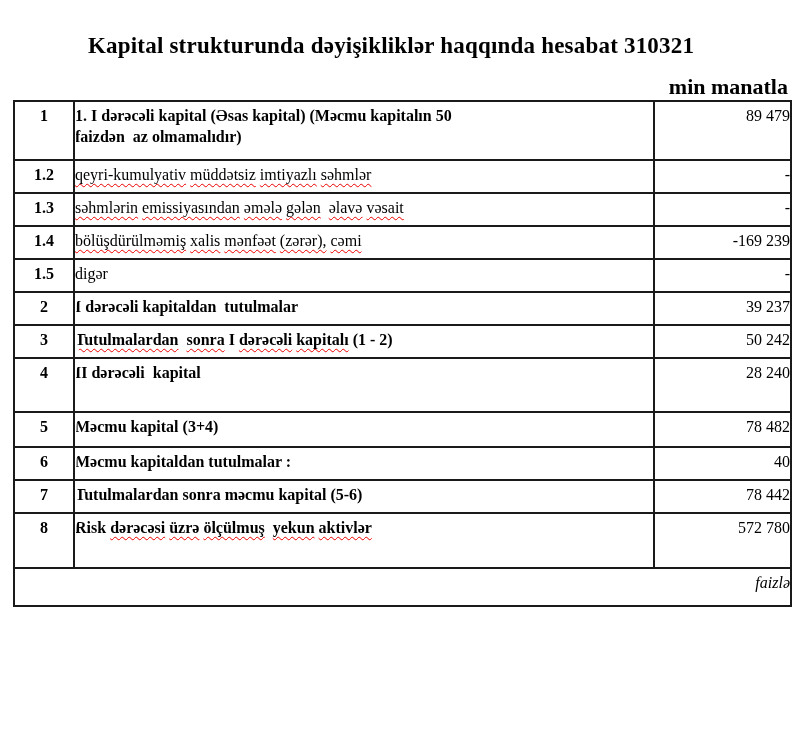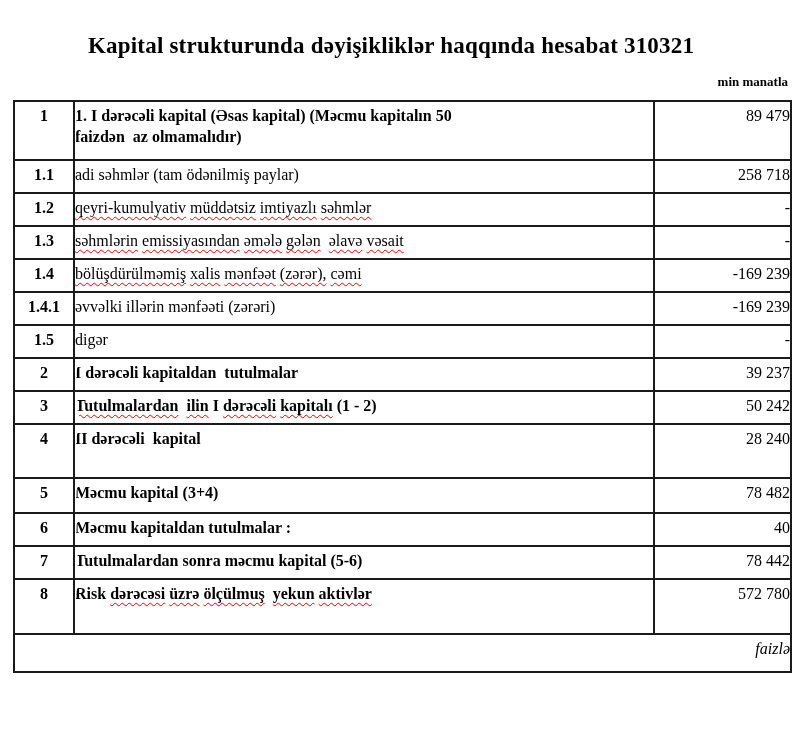--- a/index.html
+++ b/index.html
@@ -6,21 +6,21 @@
   .canvas{
     position:relative;width:800px;height:731px;background:#ffffff;
     font-family:"Liberation Serif", serif;color:#000;overflow:hidden;
   }
   .title{
     position:absolute;left:88px;top:33px;
     font-size:23px;font-weight:bold;letter-spacing:0.2px;white-space:nowrap;
   }
   .unit-top{
     position:absolute;right:12px;top:74px;
-    font-size:13px;font-weight:bold;
+    font-size:22px;font-weight:bold;
   }
   table.cap{
     position:absolute;left:13px;top:100px;width:777px;
     border-collapse:collapse;table-layout:fixed;
   }
   table.cap td{
     border:2px solid #1a1a1a;vertical-align:top;
     font-size:16px;line-height:21px;padding:3px 0 1px 0;
     overflow:hidden;
   }
@@ -54,57 +54,47 @@
         <col style="width:137px">
     </colgroup>
     <tbody>
         <tr>
           <td class="no" style="height: 53px;">1</td>
           <td class="label bold"><span>1. I dərəcəli kapital (Əsas kapital) (Məcmu kapitalın 50 
 faizdən  az olmamalıdır)</span></td>
           <td class="value">89 479</td>
         </tr>
         <tr>
-          <td class="no" style="height: 27px;">1.1</td>
-          <td class="label"><span>adi səhmlər (tam ödənilmiş paylar)</span></td>
-          <td class="value">258 718</td>
-        </tr>
-        <tr>
           <td class="no" style="height: 27px;">1.2</td>
           <td class="label"><span class="sq">qeyri-kumulyativ</span><span> </span><span class="sq">müddətsiz</span><span> </span><span class="sq">imtiyazlı</span><span> </span><span class="sq">səhmlər</span></td>
           <td class="value">-</td>
         </tr>
         <tr>
           <td class="no" style="height: 27px; border-radius: 8px;">1.3</td>
           <td class="label"><span class="sq">səhmlərin</span><span> </span><span class="sq">emissiyasından</span><span> </span><span class="sq">əmələ</span><span> </span><span class="sq">gələn</span><span>  </span><span class="sq">əlavə</span><span> </span><span class="sq">vəsait</span></td>
           <td class="value">-</td>
         </tr>
         <tr>
           <td class="no" style="height: 27px; font-family: Liberation Serif, serif;">1.4</td>
           <td class="label"><span class="sq">bölüşdürülməmiş</span><span> </span><span class="sq">xalis</span><span> </span><span class="sq">mənfəət</span><span> </span><span class="sq">(zərər),</span><span> </span><span class="sq">cəmi</span></td>
           <td class="value">-169 239</td>
         </tr>
         <tr>
-          <td class="no" style="height: 27px;">1.4.1</td>
-          <td class="label"><span>əvvəlki illərin mənfəəti (zərəri)</span></td>
-          <td class="value">-169 239</td>
-        </tr>
-        <tr>
           <td class="no" style="height: 27px; margin-left: 28px;">1.5</td>
           <td class="label"><span>digər</span></td>
           <td class="value">-</td>
         </tr>
         <tr>
           <td class="no" style="height: 27px;">2</td>
           <td class="label bold"><span>I dərəcəli kapitaldan  tutulmalar</span></td>
           <td class="value">39 237</td>
         </tr>
         <tr>
           <td class="no" style="height: 27px;">3</td>
-          <td class="label bold"><span class="sq">Tutulmalardan</span><span>  </span><span class="sq">ilin</span><span> I </span><span class="sq">dərəcəli</span><span> </span><span class="sq">kapitalı</span><span> (1 - 2)</span></td>
+          <td class="label bold"><span class="sq">Tutulmalardan</span><span>  </span><span class="sq">sonra</span><span> I </span><span class="sq">dərəcəli</span><span> </span><span class="sq">kapitalı</span><span> (1 - 2)</span></td>
           <td class="value">50 242</td>
         </tr>
         <tr>
           <td class="no" style="height: 48px;">4</td>
           <td class="label bold"><span>II dərəcəli  kapital</span></td>
           <td class="value">28 240</td>
         </tr>
         <tr>
           <td class="no" style="height: 29px;">5</td>
           <td class="label bold"><span>Məcmu kapital (3+4)</span></td>

